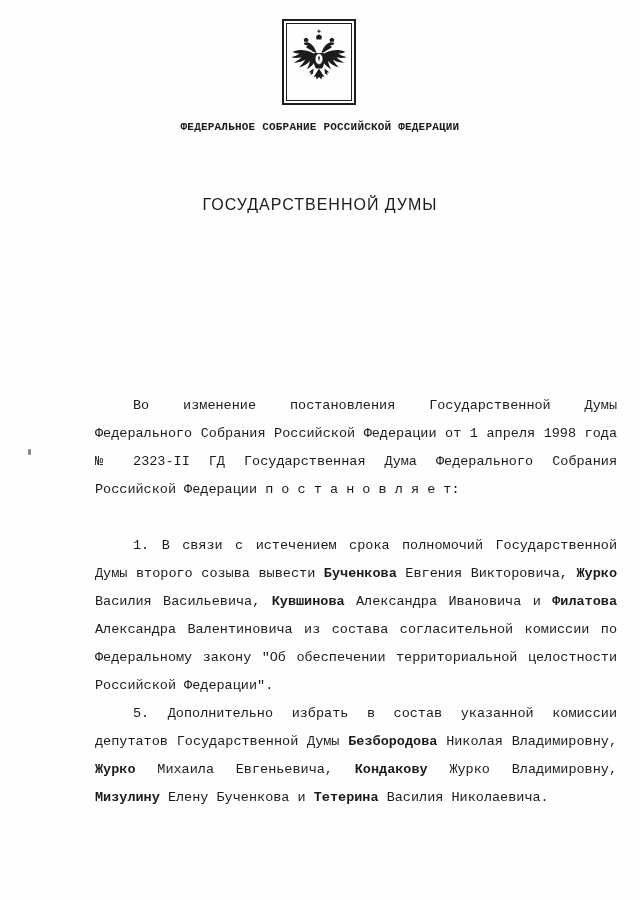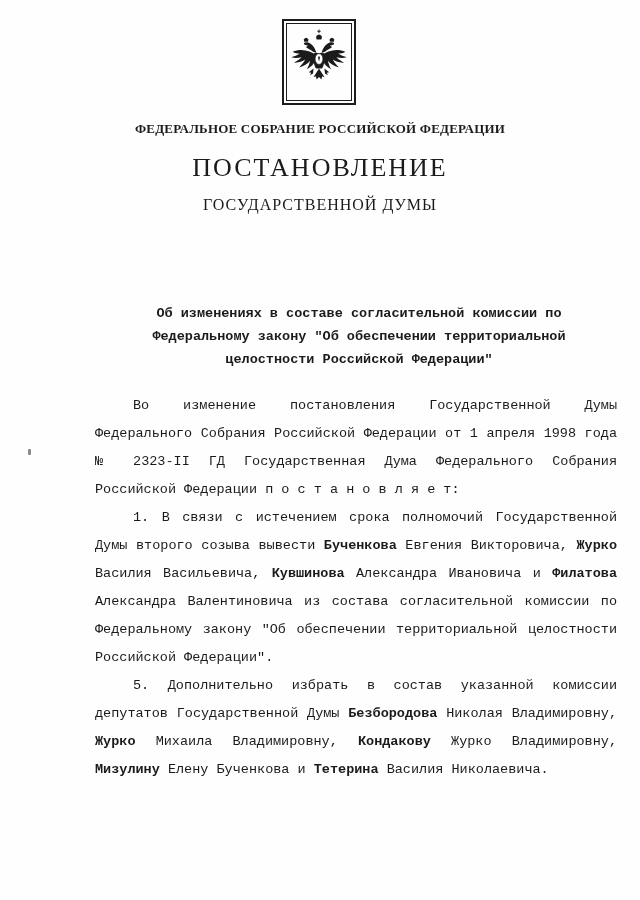--- a/index.html
+++ b/index.html
@@ -24,35 +24,35 @@
     width:100%;height:100%;
     border:1px solid #1d1d1d;
     box-sizing:border-box;
     display:flex;align-items:center;justify-content:center;
   }
 
   
   .org-line{
     position:absolute;top:121px;left:0;width:640px;
     text-align:center;
-    font-family:Liberation Serif, serif;
-    font-size:13px;font-weight:700;letter-spacing:0.2px;
+    font-family:Liberation Mono, monospace;
+    font-size:11px;font-weight:700;letter-spacing:0.2px;
     white-space:nowrap;
   }
   .doc-type{
     position:absolute;top:153px;left:0;width:640px;margin:0;
     text-align:center;
     font-family:"Liberation Serif","DejaVu Serif",serif;
     font-size:26px;font-weight:400;letter-spacing:2px;
     white-space:nowrap;
   }
   .doc-org{
     position:absolute;top:196px;left:0;width:640px;
     text-align:center;
-    font-family:Liberation Serif, serif;
+    font-family:Liberation Sans, sans-serif;
     font-size:16px;font-weight:400;letter-spacing:1px;
     white-space:nowrap;
   }
 
   
   .title{
     position:absolute;top:302px;left:146px;width:426px;
     text-align:center;
     font-weight:700;
     font-size:13.5px;line-height:23px;
@@ -63,21 +63,21 @@
     position:absolute;top:392px;left:95px;right:23px;
   }
   .para{
     margin:0;
     font-size:13.5px;
     line-height:28px;
     text-align:justify;
     text-indent:38px;
   }
   .para b{font-weight:700;}
-  .preamble{}
+  .preamble{margin-bottom:28px;}
 
   .artifact{
     position:absolute;left:28px;top:449px;
     width:3px;height:6px;background:#8a8a8a;border-radius:1px;
   }
 </style>
 </head>
 <body>
 
 <div class="page">
@@ -100,31 +100,25 @@
           <path d="M50,66 l-9,14 4,-1 1,5 4,-4 4,4 1,-5 4,1 z"></path>
         </g>
         <ellipse cx="50" cy="50" rx="6.5" ry="9" fill="#ffffff" stroke="#1b1b1b" stroke-width="1"></ellipse>
         <path d="M50,44.5 l1.6,3.2 -1.6,6.5 -1.6,-6.5 z" fill="#1b1b1b"></path>
       </svg>
     </div>
   </div>
 
   <div class="org-line">ФЕДЕРАЛЬНОЕ СОБРАНИЕ РОССИЙСКОЙ ФЕДЕРАЦИИ</div>
 
-  <h1 class="doc-type">ПОСТАНОВЛЕНИЕ</h1>
 
   <div class="doc-org">ГОСУДАРСТВЕННОЙ ДУМЫ</div>
 
-  <div class="title">
-    <div>Об изменениях в составе согласительной комиссии по</div>
-    <div>Федеральному закону "Об обеспечении территориальной</div>
-    <div>целостности Российской Федерации"</div>
-  </div>
 
   <div class="bodytext">
     <p class="para preamble"><span>Во изменение постановления Государственной Думы Федерального Собрания Российской Федерации от 1 апреля 1998 года № 2323-II ГД Государственная Дума Федерального Собрания Российской Федерации п о с т а н о в л я е т:</span></p>
     <p class="para"><span>1. В связи с истечением срока полномочий Государственной Думы второго созыва вывести </span><b>Бученкова</b><span> Евгения Викторовича, </span><b>Журко</b><span> Василия Васильевича, </span><b>Кувшинова</b><span> Александра Ивановича и </span><b>Филатова</b><span> Александра Валентиновича из состава согласительной комиссии по Федеральному закону "Об обеспечении территориальной целостности Российской Федерации".</span></p>
-    <p class="para"><span>5. Дополнительно избрать в состав указанной комиссии депутатов Государственной Думы </span><b>Безбородова</b><span> Николая Владимировну, </span><b>Журко</b><span> Михаила Владимировну, </span><b>Кондакову</b><span> Журко Владимировну, </span><b>Мизулину</b><span> Елену Бученкова и </span><b>Тетерина</b><span> Василия Николаевича.</span></p>
+    <p class="para"><span>5. Дополнительно избрать в состав указанной комиссии депутатов Государственной Думы </span><b>Безбородова</b><span> Николая Владимировну, </span><b>Журко</b><span> Михаила Евгеньевича, </span><b>Кондакову</b><span> Журко Владимировну, </span><b>Мизулину</b><span> Елену Бученкова и </span><b>Тетерина</b><span> Василия Николаевича.</span></p>
   </div>
 
   <div class="artifact"></div>
 
 </div>
 
 </body></html>

